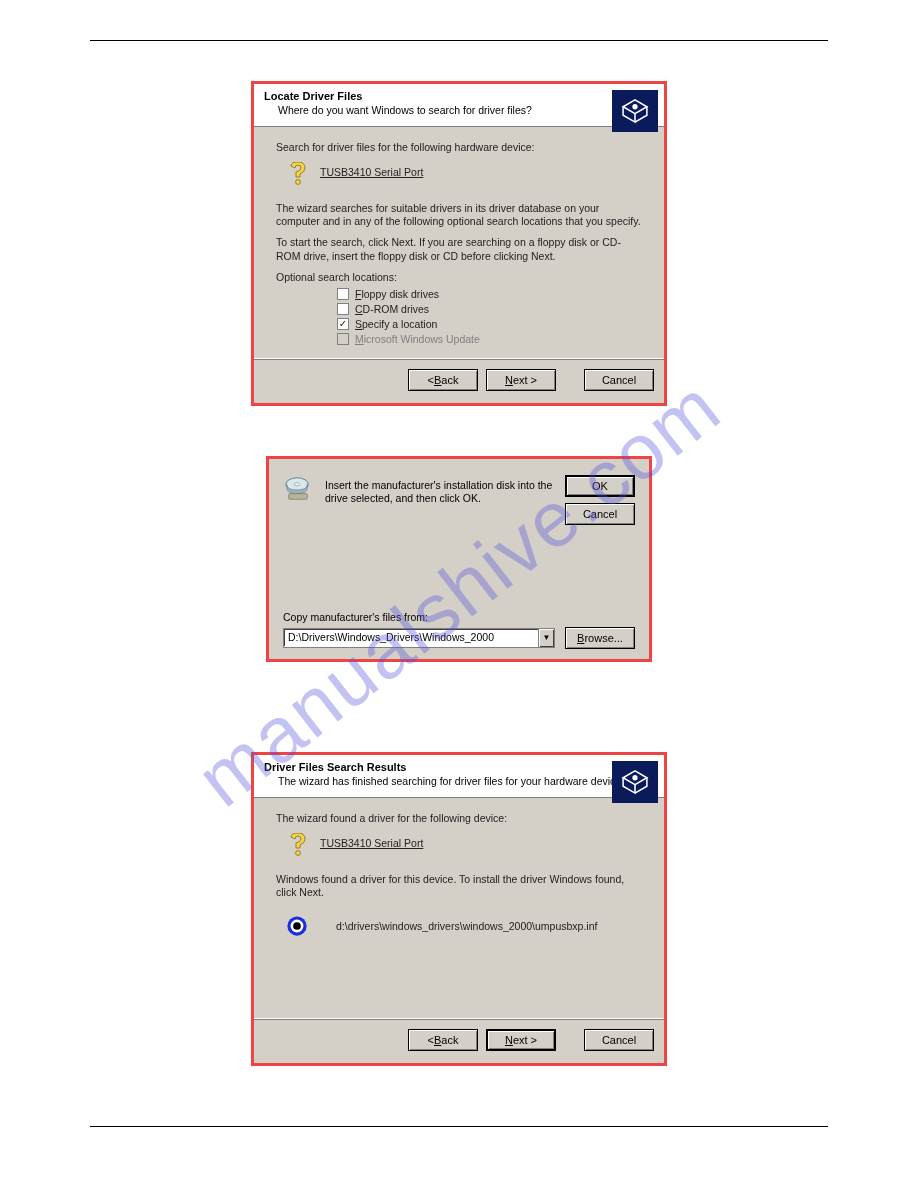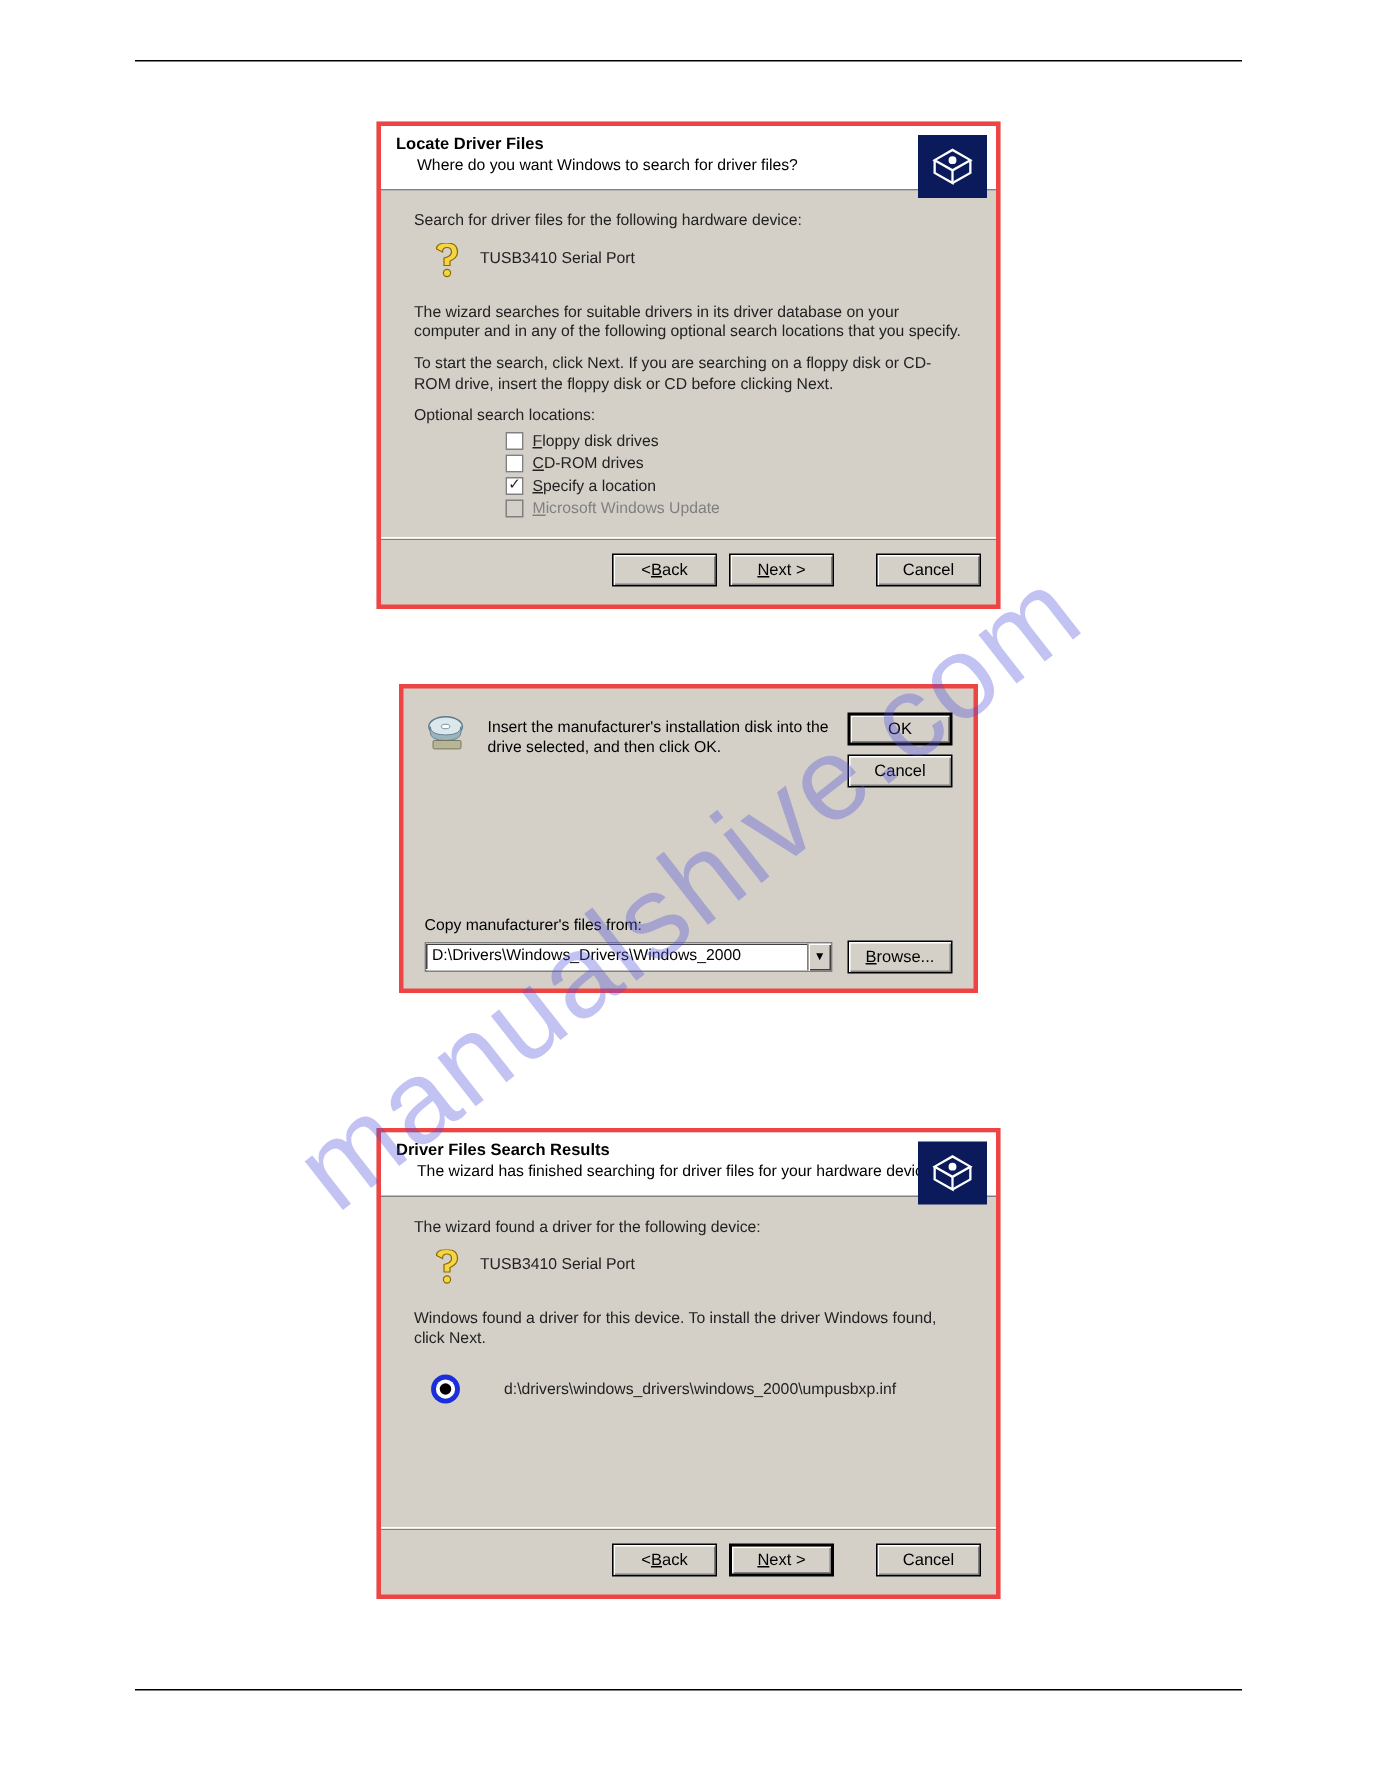--- a/index.html
+++ b/index.html
@@ -48,21 +48,21 @@
     right: 6px; top: 6px;
     width: 46px; height: 42px;
     background: #0a1a5a;
     display: flex; align-items: center; justify-content: center;
   }
   .hdr-icon svg { width: 34px; height: 30px; }
 
   
   .panel { padding: 14px 22px 10px 22px; color: #222; font-size: 10.5px; }
   .panel p { margin: 0 0 8px 0; line-height: 1.25; }
-  .device-row { display: flex; align-items: flex-start; gap: 10px; margin: 6px 0 14px 10px; }
+  .device-row { display: flex; align-items: flex-start; gap: 10px; margin: 6px 0 14px 10px; text-decoration: underline; }
   .chk-row { display: flex; align-items: center; gap: 6px; margin: 3px 0 3px 18px; font-size: 10.5px; padding-left: 43px; }
   .chk {
     width: 12px; height: 12px; background: #fff;
     border: 1px solid #808080; display: inline-flex; align-items: center; justify-content: center;
     font-size: 10px; line-height: 1;
   }
   .chk.disabled { background: #d4d0c8; }
   .chk-label { }
   .chk-label .u { text-decoration: underline; }
   .chk-label.disabled { color: #808080; }

